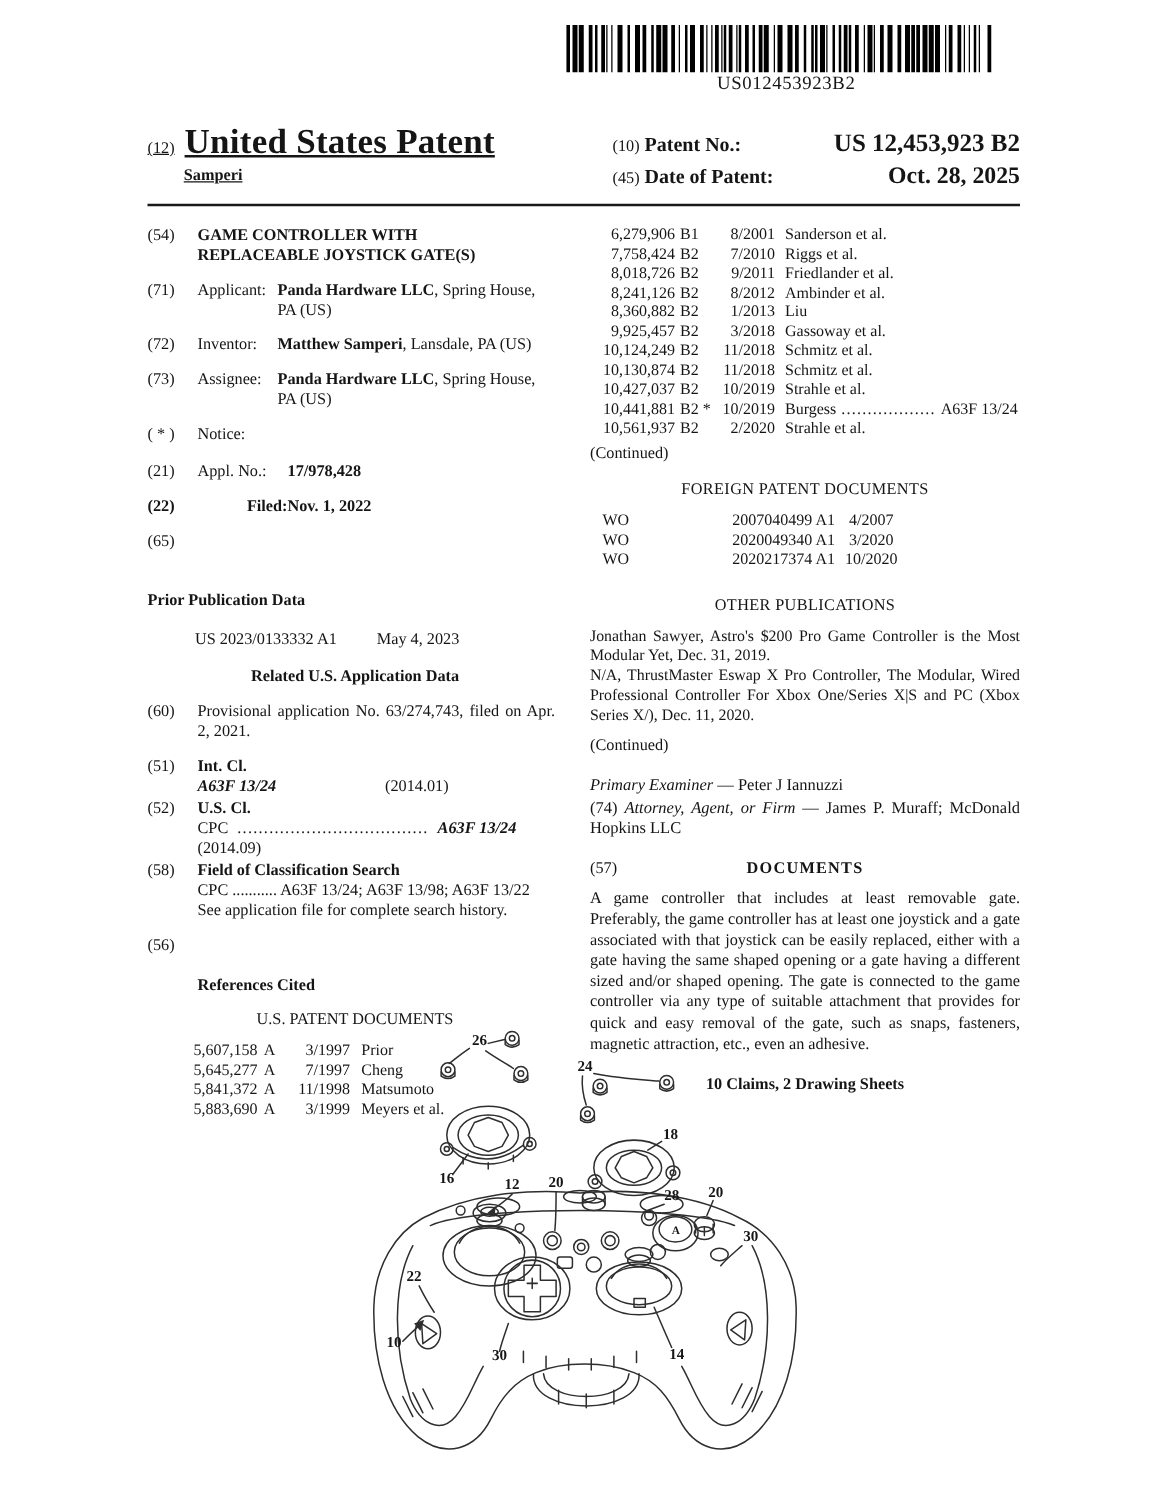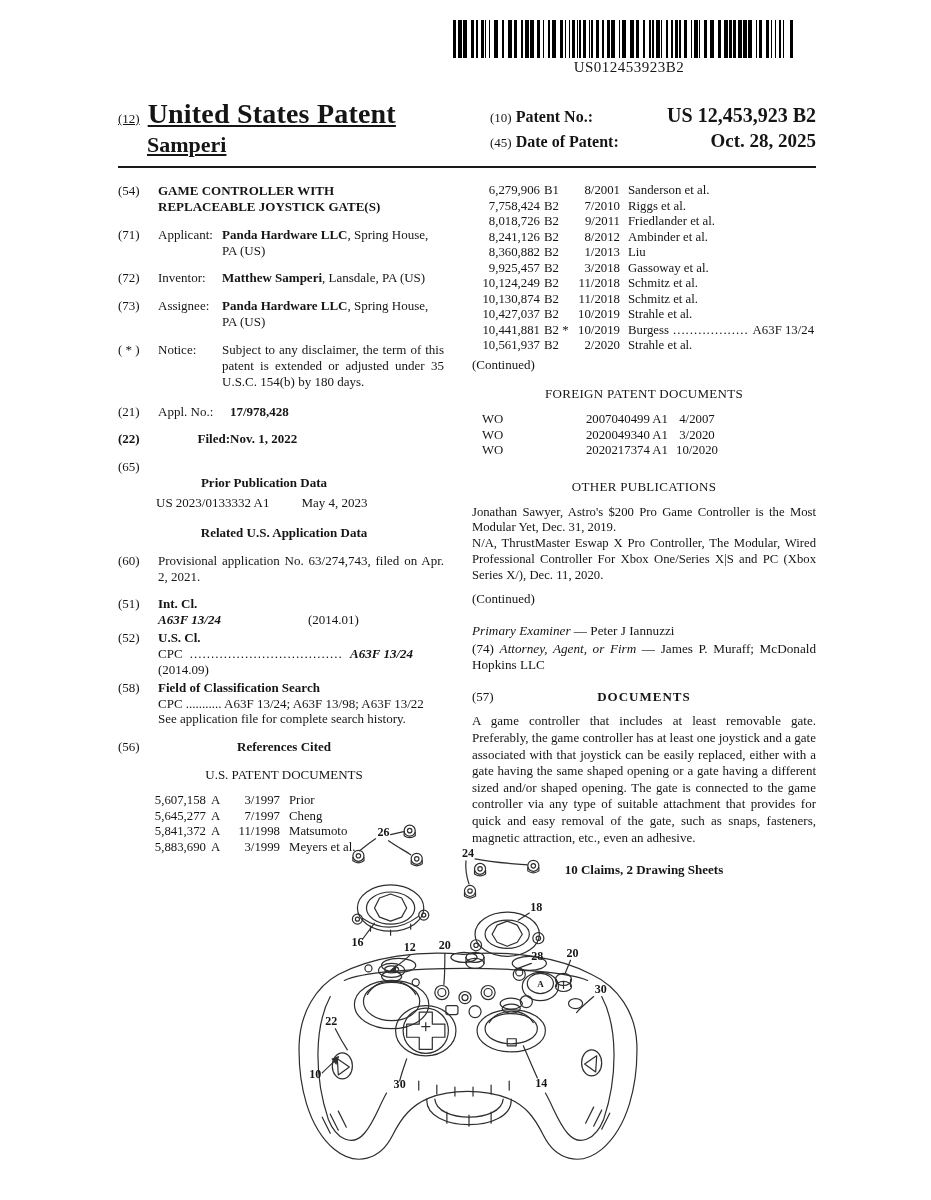--- a/index.html
+++ b/index.html
@@ -20,21 +20,21 @@
   .bar-text { font-size: 15px; margin-top: 1px; letter-spacing: 0.5px; }
 
   
   .content { position: absolute; left: 118px; top: 98px; width: 698px; }
   .hdr { display: flex; }
   .hdr-left { width: 352px; text-decoration: underline; }
   .hdr-right { flex: 1; padding-left: 20px; padding-top: 6px; }
   .knum { font-size: 13px; }
   .hdr-title-row { display: flex; align-items: baseline; gap: 8px; }
   .hdr-title { font-size: 28px; font-weight: bold; letter-spacing: 0.2px; }
-  .hdr-surname { font-size: 22px; font-weight: bold; margin: 2px 0 0 29px; }
+  .hdr-surname { font-size: 13px; font-weight: bold; margin: 2px 0 0 29px; }
   .hr-row { display: flex; align-items: baseline; margin-bottom: 3px; }
   .hr-label { font-size: 16px; font-weight: bold; white-space: nowrap; }
   .hr-label .knum { font-weight: normal; }
   .hr-val { flex: 1; text-align: right; font-weight: bold; }
   .pat-no { font-size: 20px; }
   .pat-date { font-size: 19px; }
   .rule { border-bottom: 2px solid #1a1a1a; margin-top: 8px; }
 
   
   .cols { display: flex; margin-top: 15px; }
@@ -45,23 +45,23 @@
 
   .item { display: flex; margin-bottom: 12px; }
   .inum { width: 40px; flex: none; }
   .ilabel { width: 64px; flex: none; }
   .ival { flex: 1; padding-right: 6px; }
   .b { font-weight: bold; }
   .i { font-style: italic; }
   .bi { font-weight: bold; font-style: italic; }
   .just { text-align: justify; }
   .w-title { max-width: 258px; }
-  .chead { flex: 1; text-align: center; font-weight: bold; padding-right: 40px; }
+  .chead { flex: 1; font-weight: bold; padding-right: 40px; margin-top: 32px; }
   .chead-plain { text-align: center; }
-  .publine { display: flex; margin: 4px 0 14px 38px; }
+  .publine { display: flex; margin: 15px 0 14px 38px; }
   .publine .pdate { margin-left: 32px; }
   .sechead { text-align: center; font-weight: bold; margin-bottom: 12px; }
 
   
   .ustable-l { margin: 10px 0 0 28px; }
   .refrow { display: flex; line-height: 15.5px; font-size: 12.8px; }
   .refrow .c-no { width: 60px; text-align: right; flex: none; }
   .refrow .c-kind { width: 22px; padding-left: 5px; flex: none; }
   .refrow .c-date { width: 52px; text-align: right; flex: none; }
   .refrow .c-name { padding-left: 9px; flex: 1; display: flex; white-space: nowrap; }
@@ -147,21 +147,20 @@
 
         <div class="item">
           <span class="inum">(73)</span>
           <span class="ilabel">Assignee:</span>
           <span class="ival"><span class="b">Panda Hardware LLC</span><span>, Spring House, PA (US)</span></span>
         </div>
 
         <div class="item" style="margin-bottom:14px;">
           <span class="inum">( * )</span>
           <span class="ilabel">Notice:</span>
-          <span class="ival just">Subject to any disclaimer, the term of this patent is extended or adjusted under 35 U.S.C. 154(b) by 180 days.</span>
         </div>
 
         <div class="item">
           <span class="inum">(21)</span>
           <span class="ilabel" style="width:72px;">Appl. No.:</span>
           <span class="ival b">17/978,428</span>
         </div>
 
         <div class="item">
           <span class="inum b">(22)</span>

